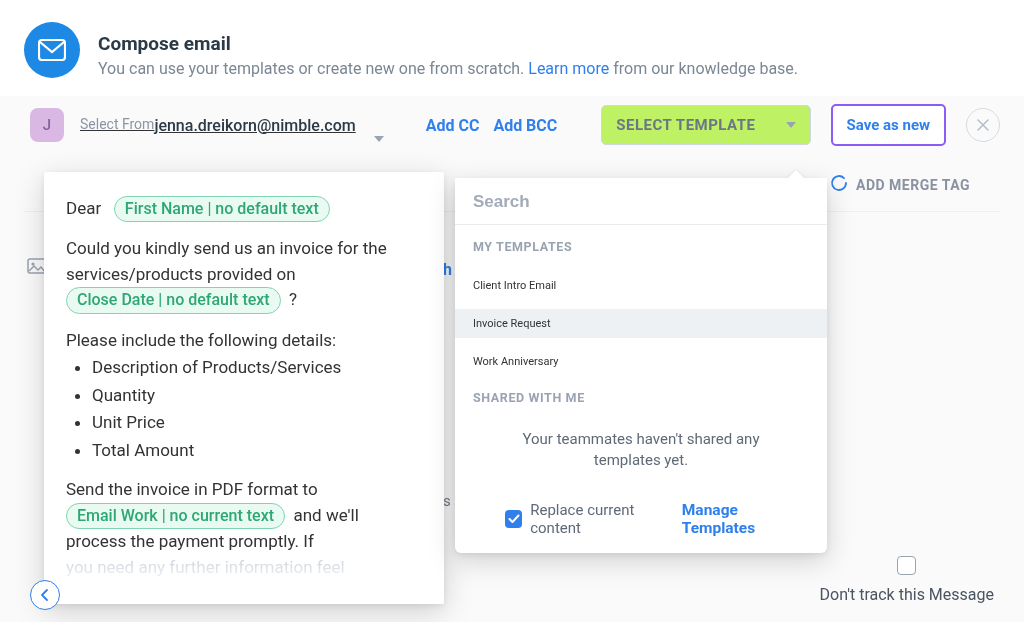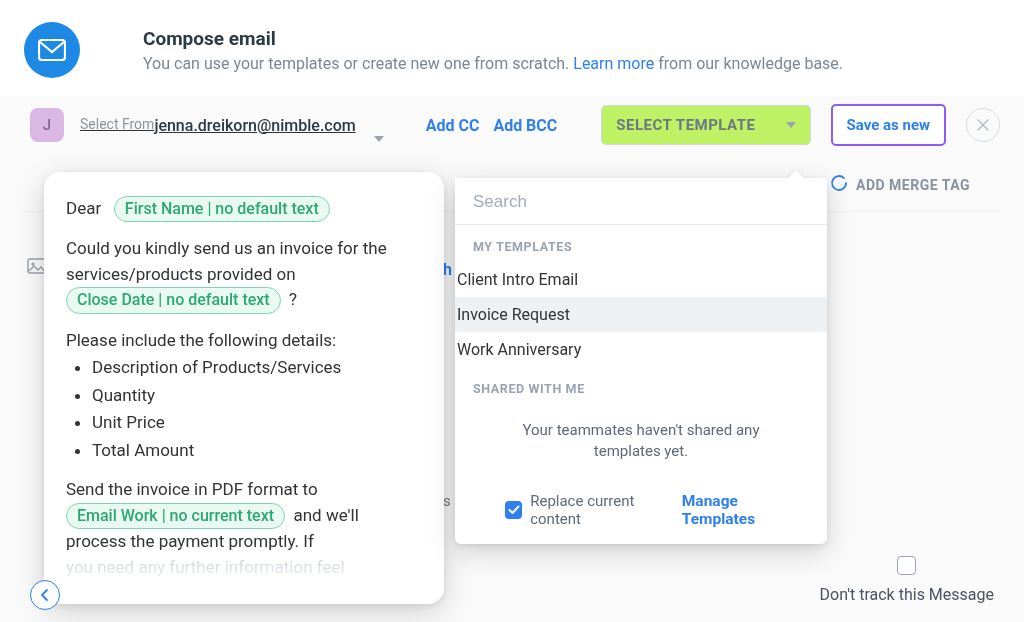--- a/index.html
+++ b/index.html
@@ -9,24 +9,23 @@
     width: 1024px;
     height: 622px;
     overflow: hidden;
     position: relative;
     color: #333;
   }
 
   
   .header {
     display: flex;
-    align-items: center;
+    align-items: flex-end;
     padding: 22px 24px 18px 24px;
     background: #fff;
-    gap: 45px;
   }
   .header-icon {
     width: 56px; height: 56px;
     border-radius: 50%;
     background: #1e88e5;
     display: flex; align-items: center; justify-content: center;
     margin-right: 18px;
     flex-shrink: 0;
   }
   .header-text h1 {
@@ -133,21 +132,21 @@
     color: #2f80ed;
   }
 
   
   .body-popover {
     position: absolute;
     left: 44px;
     top: 172px;
     width: 400px;
     background: #fff;
-    border-radius: 16px;
+    border-radius: 2px;
     box-shadow: 0 8px 30px rgba(0,0,0,0.17), 0 2px 6px rgba(0,0,0,0.08);
     padding: 24px 22px 0 22px;
     font-size: 17px;
     line-height: 1.5;
     color: #333;
     height: 432px;
     overflow: hidden;
   }
   .body-popover p { margin-bottom: 14px; }
   .merge-pill {
@@ -195,34 +194,36 @@
     filter: drop-shadow(0 -1px 1px rgba(0,0,0,0.06));
   }
   .tpl-search {
     width: 100%;
     border: none;
     border-bottom: 1px solid #e8ecef;
     padding: 14px 18px 12px 18px;
     font-size: 17px;
     color: #333;
     outline: none;
+    font-weight: bold;
   }
   .tpl-search::placeholder { color: #a2abb8; }
   .tpl-section-label {
     font-size: 12.5px;
     font-weight: 700;
     letter-spacing: 0.6px;
     color: #9aa3b1;
     padding: 14px 18px 8px 18px;
   }
   .tpl-item {
-    padding: 8px 2px;
-    font-size: 16px;
+    padding: 8px 18px;
+    font-size: 11px;
     color: #333;
     cursor: pointer;
+    margin-top: 9px;
   }
   .tpl-item.selected { background: #eef1f4; }
   .tpl-empty {
     text-align: center;
     color: #5e6a78;
     font-size: 15px;
     padding: 16px 34px 20px 34px;
     line-height: 1.4;
   }
   .tpl-footer {

